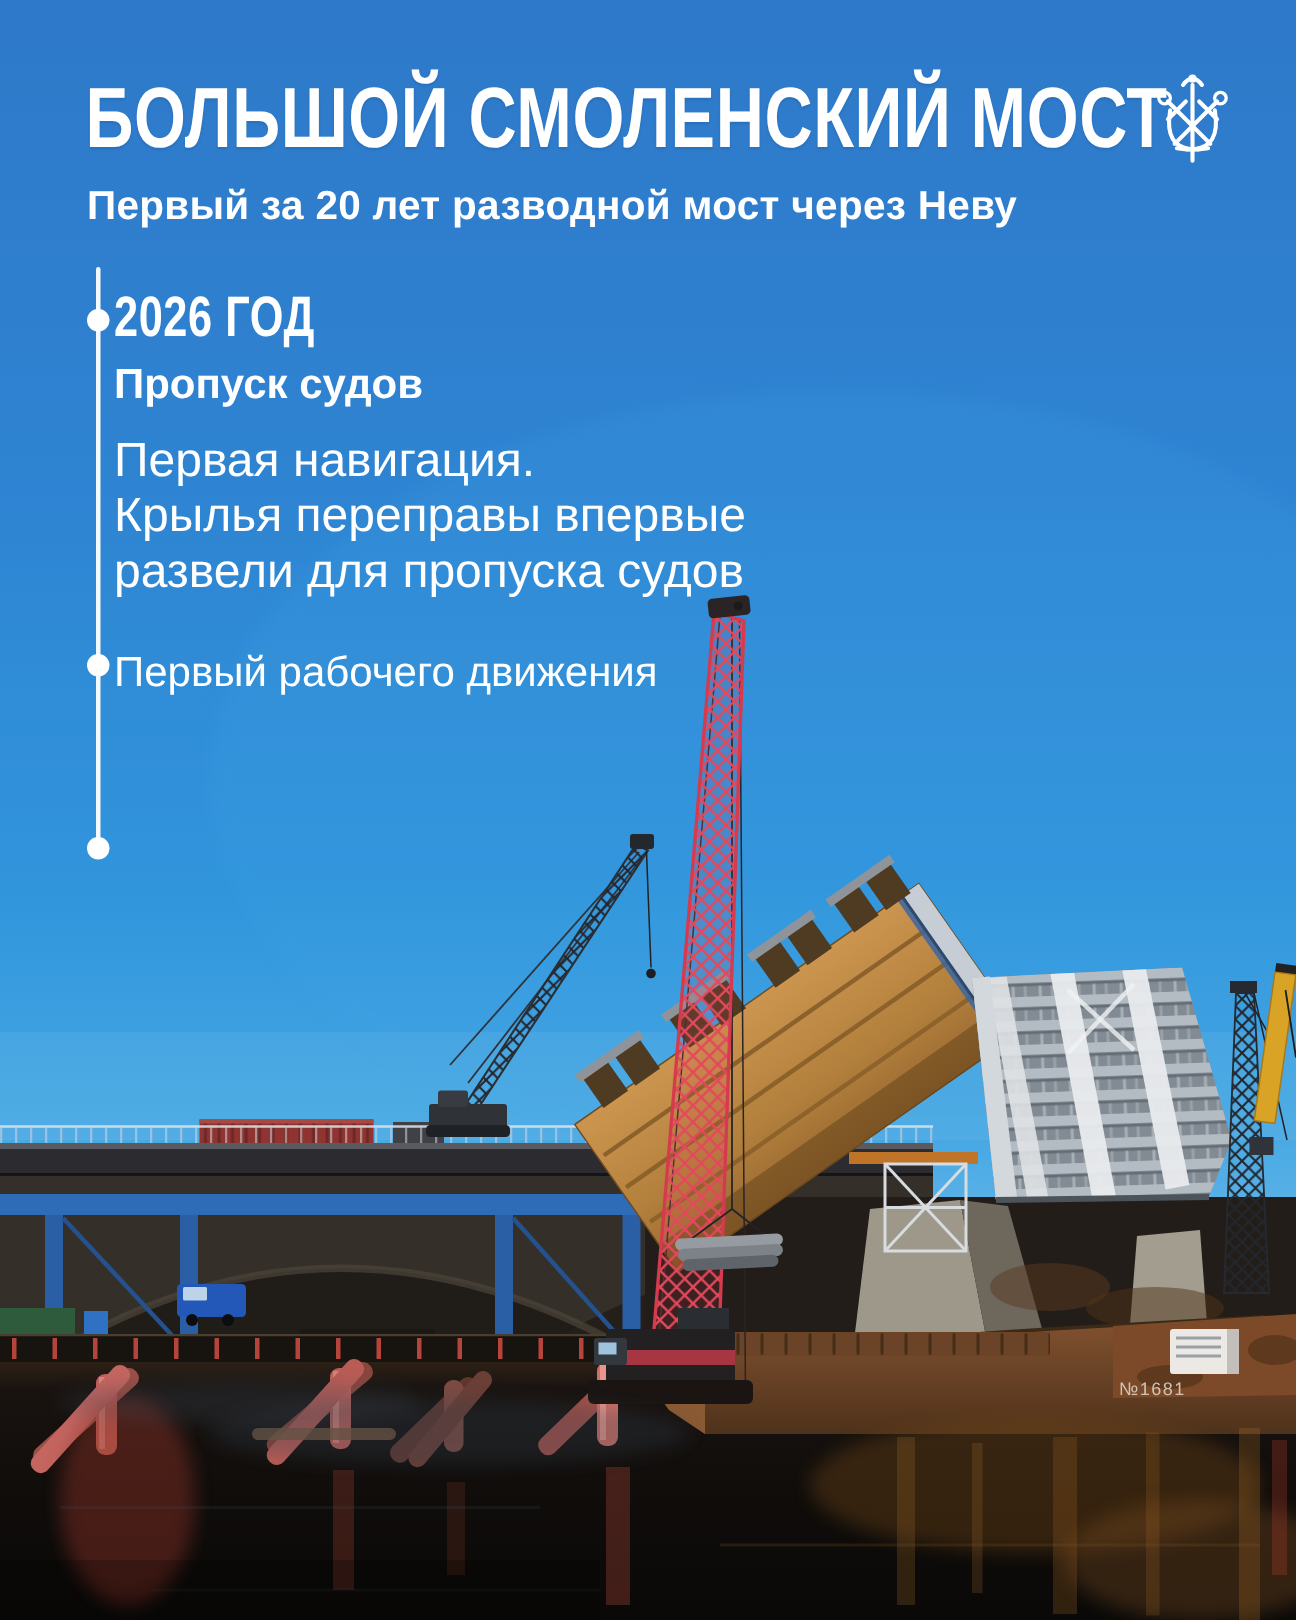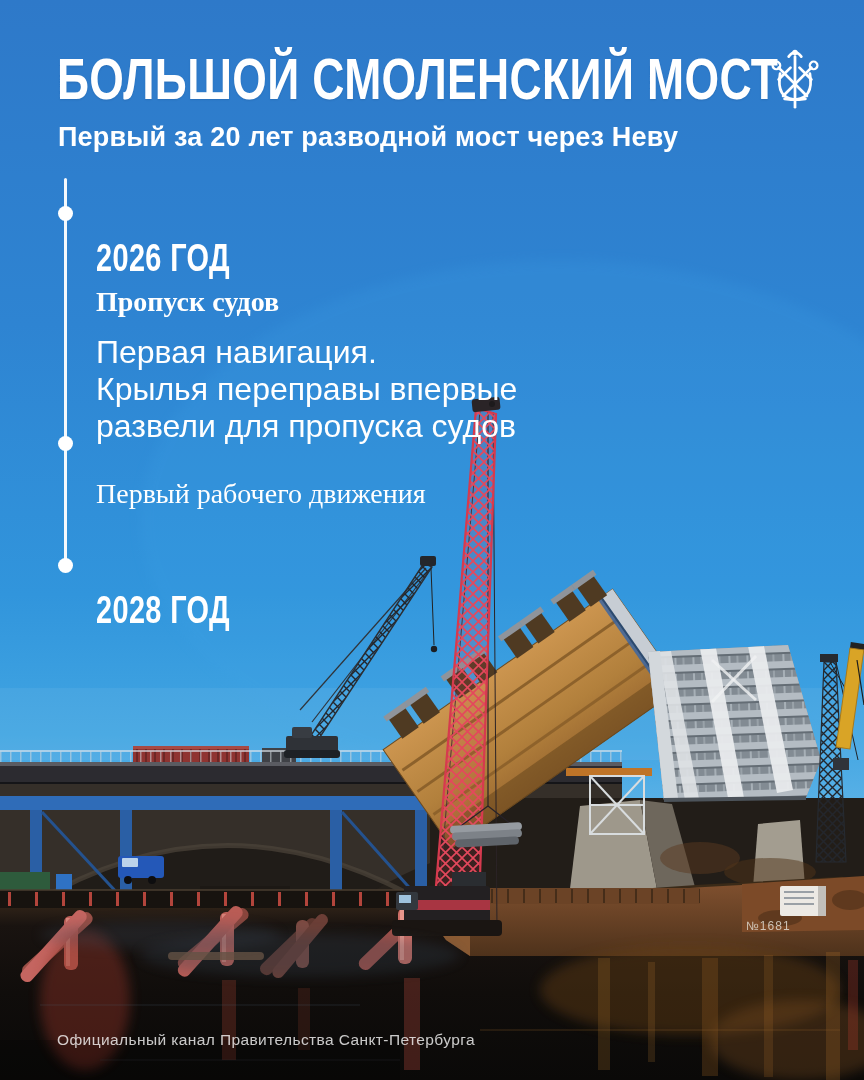--- a/index.html
+++ b/index.html
@@ -15,24 +15,24 @@
   .condensed-y{display:inline-block;transform:scaleX(.76);transform-origin:0 50%;white-space:nowrap;}
   .title{
     position:absolute;left:57px;top:50px;font-size:57px;font-weight:700;
     letter-spacing:.5px;line-height:1.05;text-shadow:0 1px 2px rgba(0,40,90,.15);
   }
   .subtitle{position:absolute;left:58px;top:122px;font-size:27px;font-weight:700;letter-spacing:.2px;}
   .logo{position:absolute;left:760px;top:44px;width:70px;height:80px;}
   .t-line{position:absolute;left:64px;top:178px;width:2.5px;height:388px;background:rgba(255,255,255,.95);border-radius:2px;}
   .t-dot{position:absolute;left:58px;width:15px;height:15px;border-radius:50%;background:#fff;}
   .t-dot.d1{top:206px;} .t-dot.d2{top:436px;} .t-dot.d3{top:558px;}
-  .t-item{position:absolute;left:96px;margin-top:46px;}
+  .t-item{position:absolute;left:76px;}
   .t-item.i1{top:193px;} .t-item.i2{top:423px;} .t-item.i3{top:545px;}
   .t-year{font-size:38px;font-weight:700;line-height:1.0;letter-spacing:.5px;}
-  .t-event{font-size:28px;line-height:1.3;margin-top:7px;font-family:Liberation Serif, serif;}
+  .t-event{font-size:28px;line-height:1.3;margin-top:7px;}
   .t-event.strong{font-weight:700;}
   .t-desc{font-size:32px;line-height:37px;margin-top:14px;white-space:pre-line;font-weight:400;}
   .footer{position:absolute;left:57px;top:1031px;font-size:15.5px;font-weight:400;
     color:rgba(255,255,255,.78);letter-spacing:.4px;}
 </style>
 </head>
 <body>
 
 <div class="canvas">
 
@@ -356,20 +356,18 @@
         <div class="t-desc">Первая навигация.
 Крылья переправы впервые
 развели для пропуска судов</div>
       </div>
 
       <div class="t-item i2">
         <div class="t-event">Первый рабочего движения</div>
       </div>
 
       <div class="t-item i3">
-        <div class="t-year"><span class="condensed-y">2028 ГОД</span></div>
       </div>
     </div>
 
-    <div class="footer">Официальный канал Правительства Санкт-Петербурга</div>
   </div>
 
 </div>
 
 </body></html>

